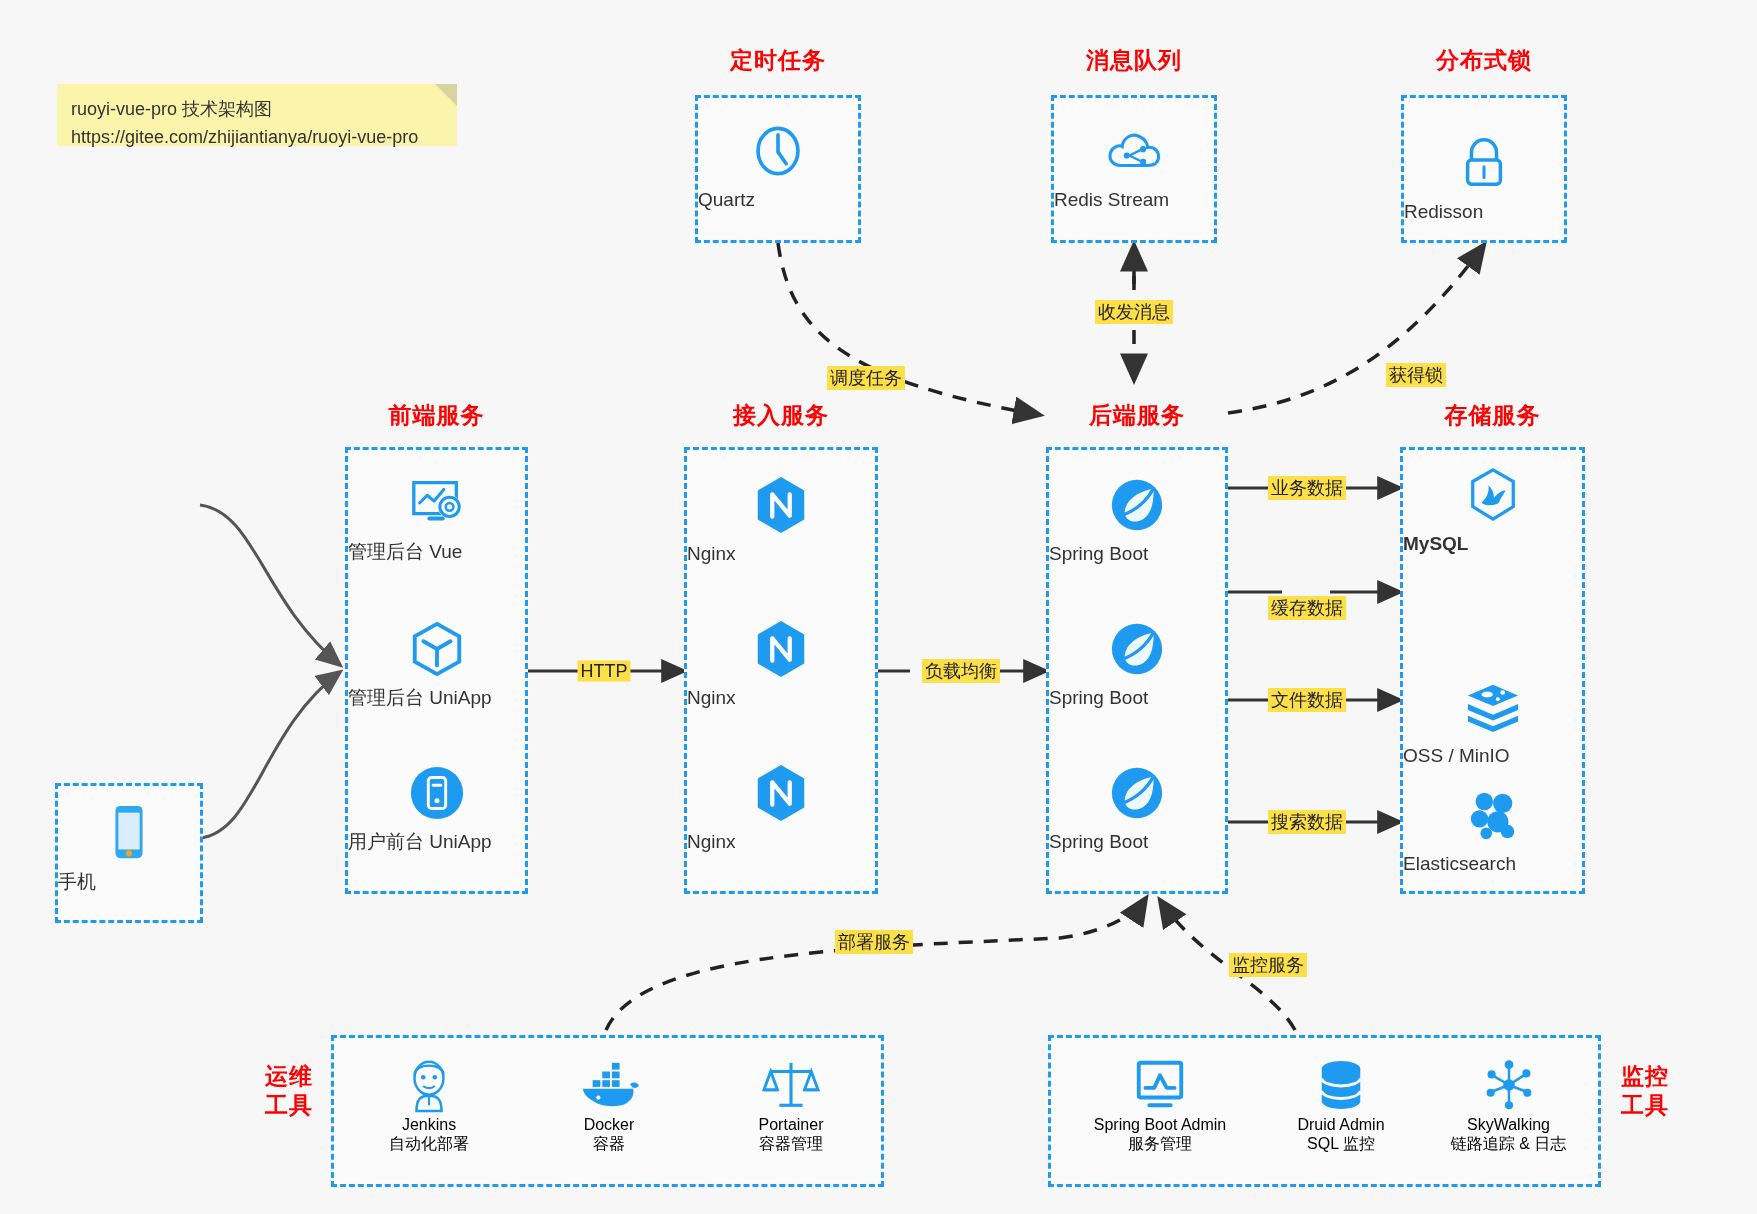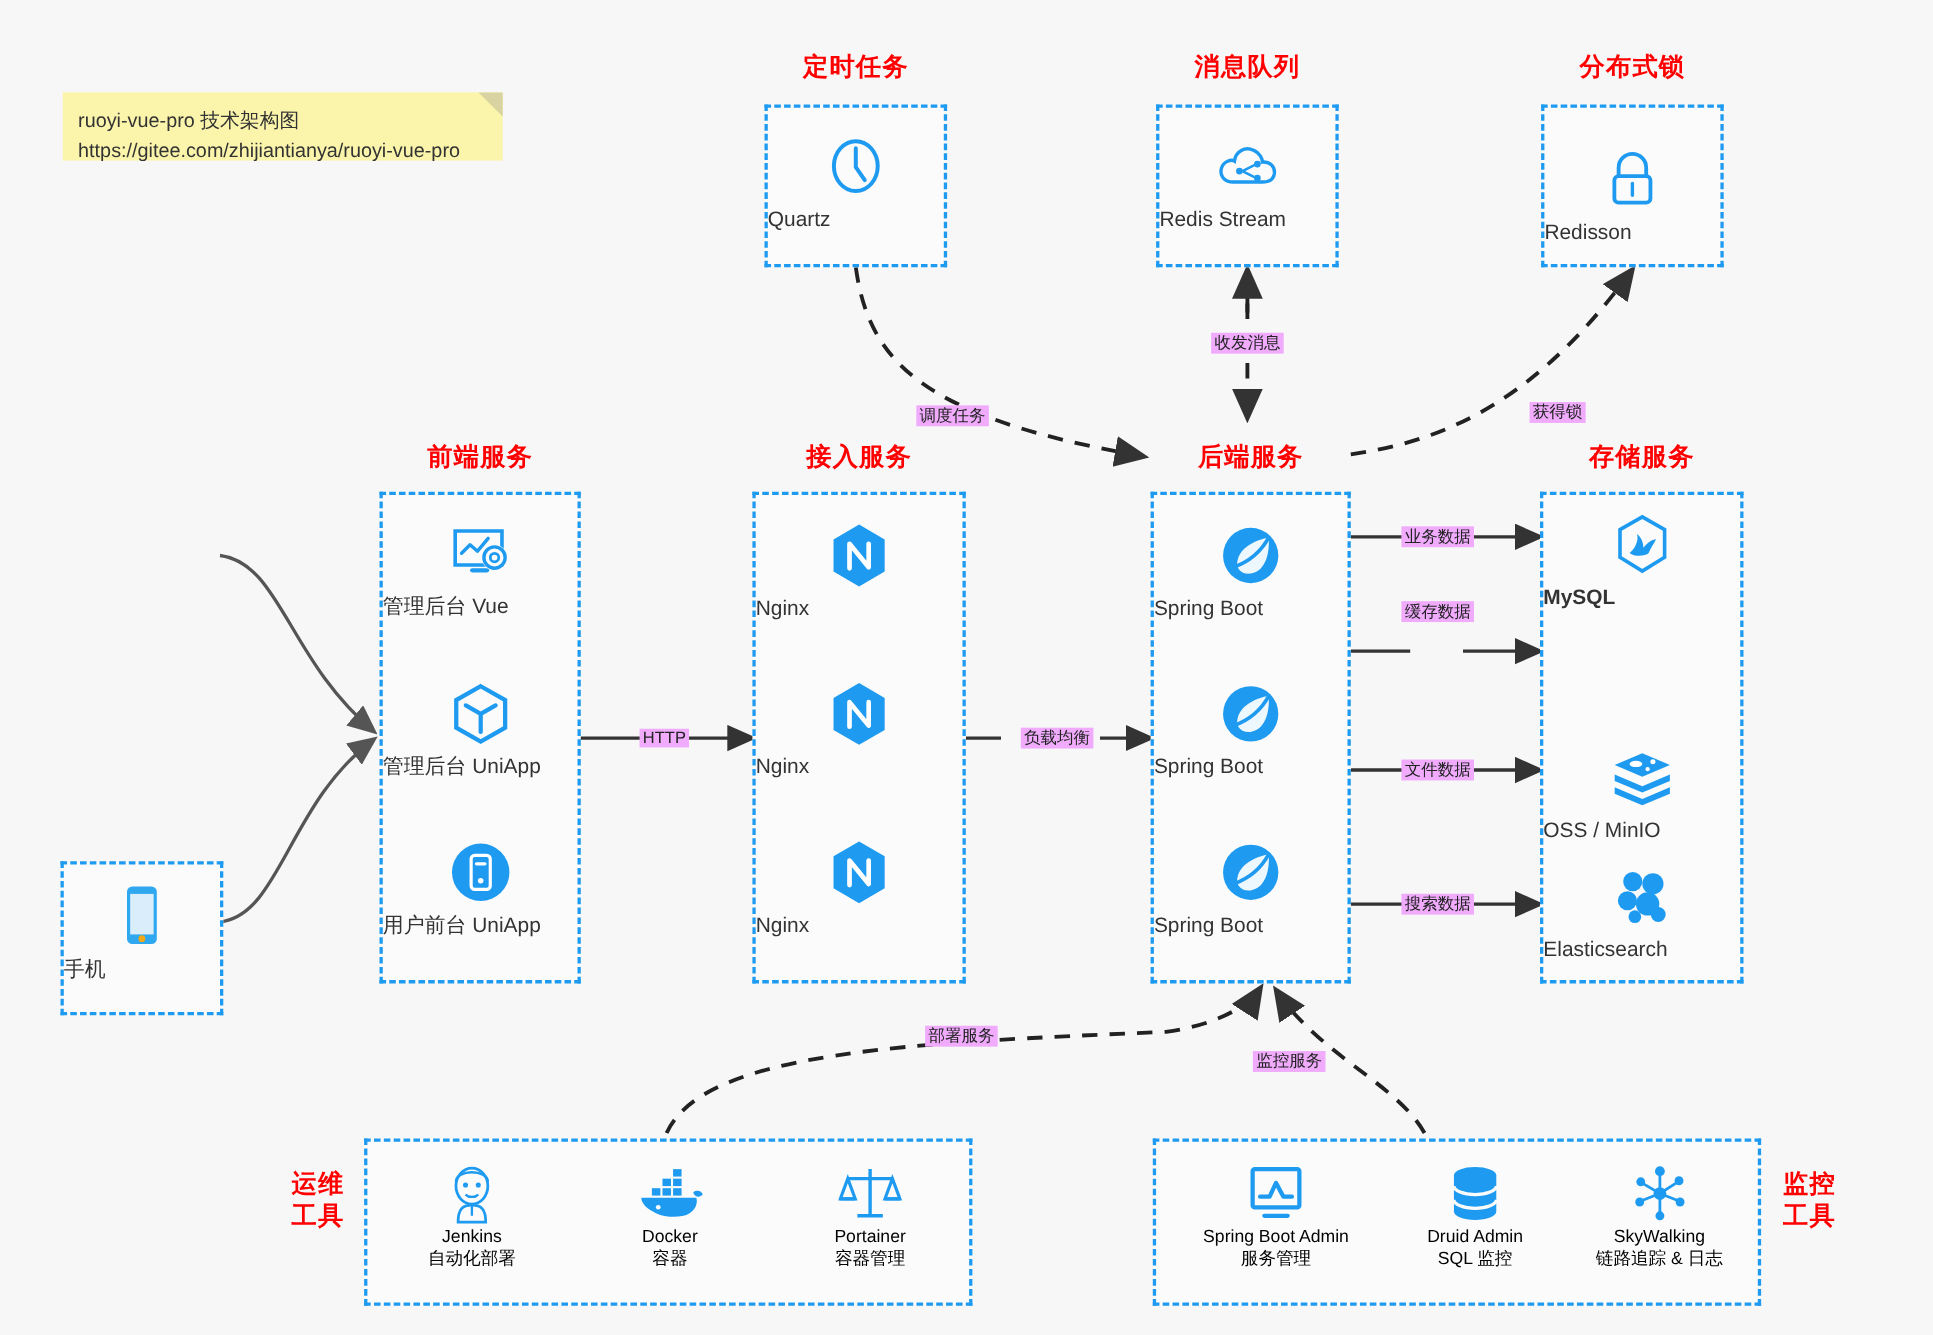--- a/index.html
+++ b/index.html
@@ -56,23 +56,23 @@
   .note .corner{
     position:absolute;right:0;top:0;
     width:0;height:0;
     border-left:22px solid transparent;
     border-top:22px solid #d8d3a0;
   }
   .note div{white-space:nowrap;}
 
   .edge-label{
     position:absolute;
-    font-size:15px;
+    font-size:18px;
     color:#222;
-    background:#f0abfc;
+    background:#fde047;
     padding:0 3px;
     white-space:nowrap;
     transform:translate(-50%,-50%);
   }
 
   .cell{position:absolute;text-align:center;width:150px;}
 </style>
 </head>
 <body>
 
@@ -439,19 +439,19 @@
     <div>监控</div>
     <div>工具</div>
   </div>
 
   <div class="edge-label" style="left:604px;top:671px;">HTTP</div>
   <div class="edge-label" style="left:961px;top:671px;">负载均衡</div>
   <div class="edge-label" style="left:866px;top:378px;">调度任务</div>
   <div class="edge-label" style="left:1134px;top:312px;">收发消息</div>
   <div class="edge-label" style="left:1416px;top:375px;">获得锁</div>
   <div class="edge-label" style="left:1307px;top:488px;">业务数据</div>
-  <div class="edge-label" style="left:1307px;top:556px;">缓存数据</div>
+  <div class="edge-label" style="left:1307px;top:608px;">缓存数据</div>
   <div class="edge-label" style="left:1307px;top:700px;">文件数据</div>
   <div class="edge-label" style="left:1307px;top:822px;">搜索数据</div>
   <div class="edge-label" style="left:874px;top:942px;">部署服务</div>
-  <div class="edge-label" style="left:1172px;top:965px;text-align:center;">监控服务</div>
+  <div class="edge-label" style="left:1268px;top:965px;text-align:center;">监控服务</div>
 
 </div>
 
 </body></html>

